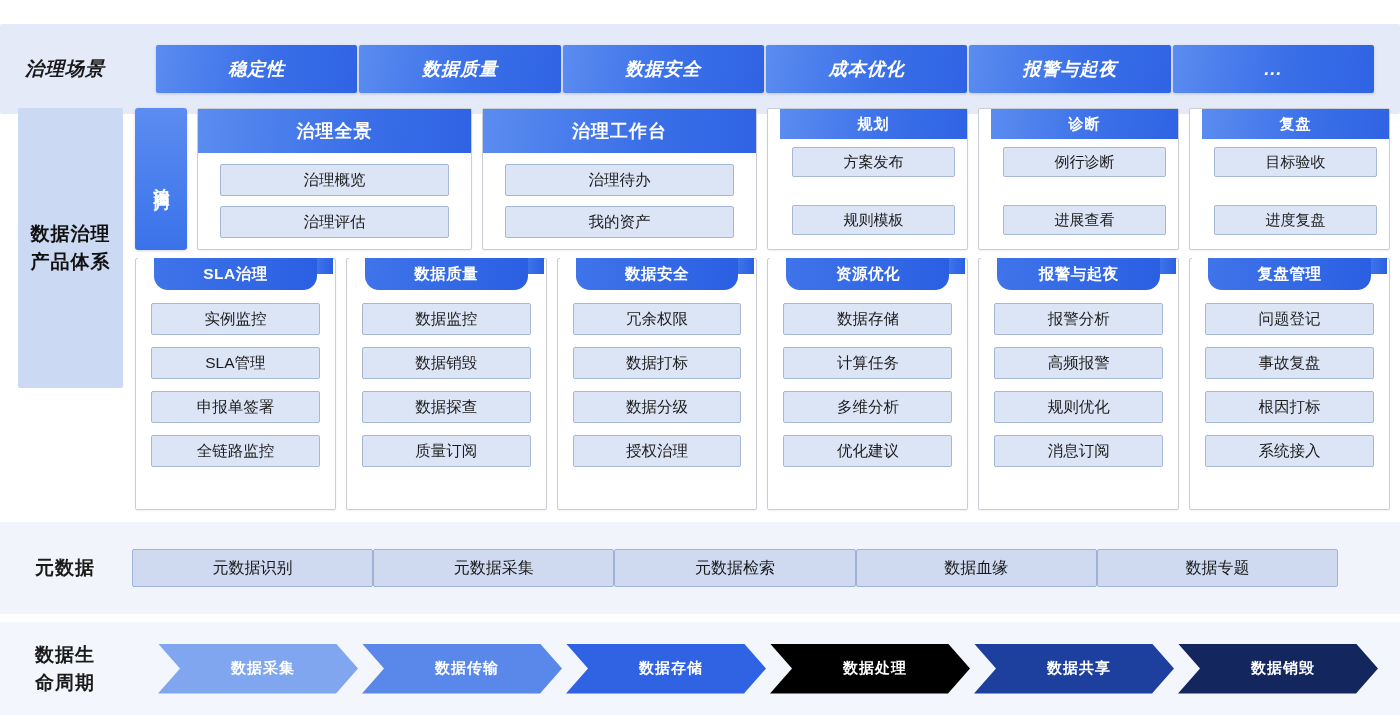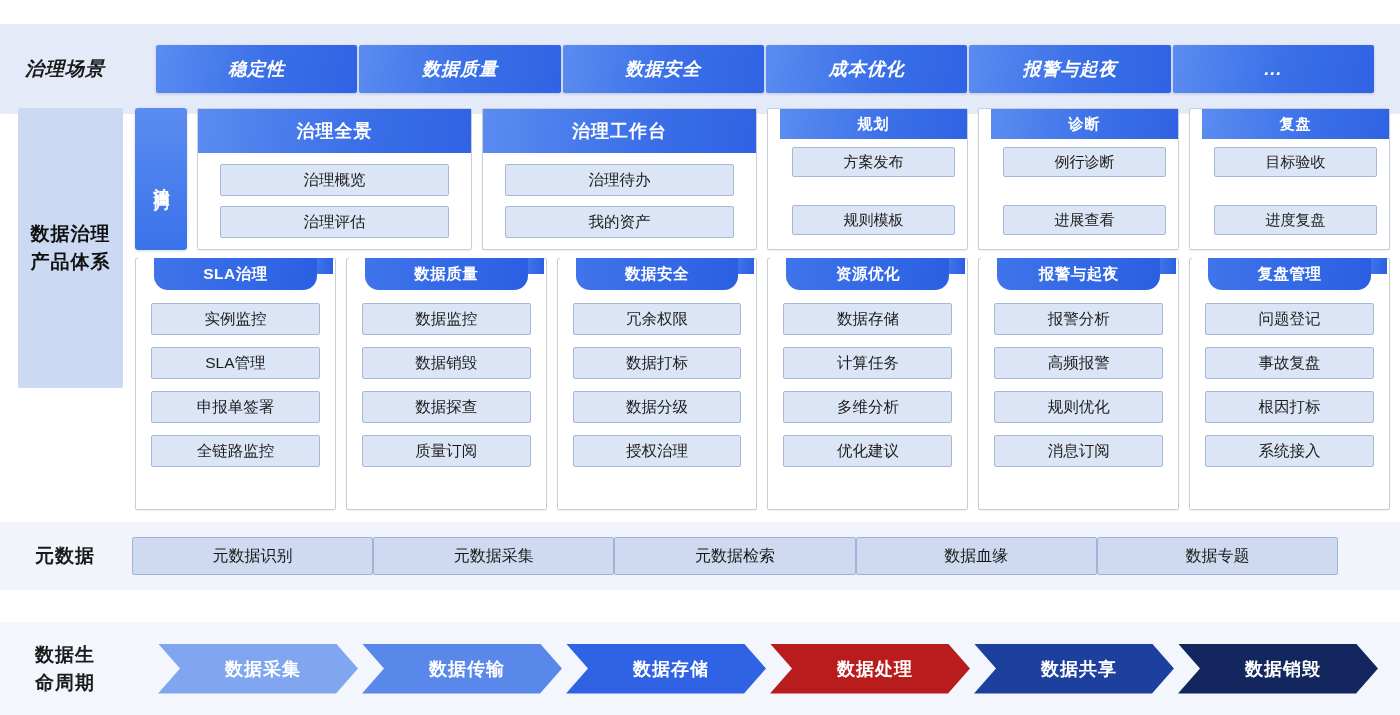--- a/index.html
+++ b/index.html
@@ -196,21 +196,21 @@
   .ribbon::after  { right: -16px; }
   .ribbon .nib-l, .ribbon .nib-r {
     position: absolute; top: 0; width: 16px; height: 17px;
     background: #fff; border-radius: 0 14px 0 0;
   }
   .ribbon .nib-l { left: -16px; border-radius: 0 0 0 0; }
   .ribbon .nib-r { right: -16px; }
 
   
   #row-meta {
-    top: 522px; height: 68px;
+    top: 522px; height: 92px;
     background: #f1f4fb;
   }
   .meta-wrap {
     flex: 1;
     display: flex;
     align-items: center;
     padding: 0 62px 0 2px;
   }
   .meta-chip {
     flex: 1 1 0;
@@ -238,21 +238,21 @@
     gap: 4px;
   }
   .arrow {
     flex: 1 1 0;
     height: 50px;
     position: relative;
     display: flex;
     align-items: center;
     justify-content: center;
     color: #fff;
-    font-size: 18px;
+    font-size: 15px;
     font-weight: bold;
     letter-spacing: 1px;
     clip-path: polygon(0 0, calc(100% - 22px) 0, 100% 50%, calc(100% - 22px) 100%, 0 100%, 22px 50%);
   }
   .arrow:first-child {
     clip-path: polygon(0 0, calc(100% - 22px) 0, 100% 50%, calc(100% - 22px) 100%, 0 100%, 22px 50%);
   }
   .arrow span { padding-left: 10px; }
 </style>
 </head>
@@ -426,21 +426,21 @@
     <div class="life-wrap">
       <div class="arrow" id="lc0" style="background: rgb(127, 166, 238);">
           <span>数据采集</span>
         </div>
       <div class="arrow" id="lc1" style="background: rgb(90, 135, 234);">
           <span>数据传输</span>
         </div>
       <div class="arrow" id="lc2" style="background: rgb(47, 99, 228);">
           <span>数据存储</span>
         </div>
-      <div class="arrow" id="lc3" style="background: #b91c1c;">
+      <div class="arrow" id="lc3" style="background: #000000;">
           <span>数据处理</span>
         </div>
       <div class="arrow" id="lc4" style="background: rgb(29, 63, 158);">
           <span>数据共享</span>
         </div>
       <div class="arrow" id="lc5" style="background: rgb(19, 39, 94);">
           <span>数据销毁</span>
         </div>
     </div>
   </div>

